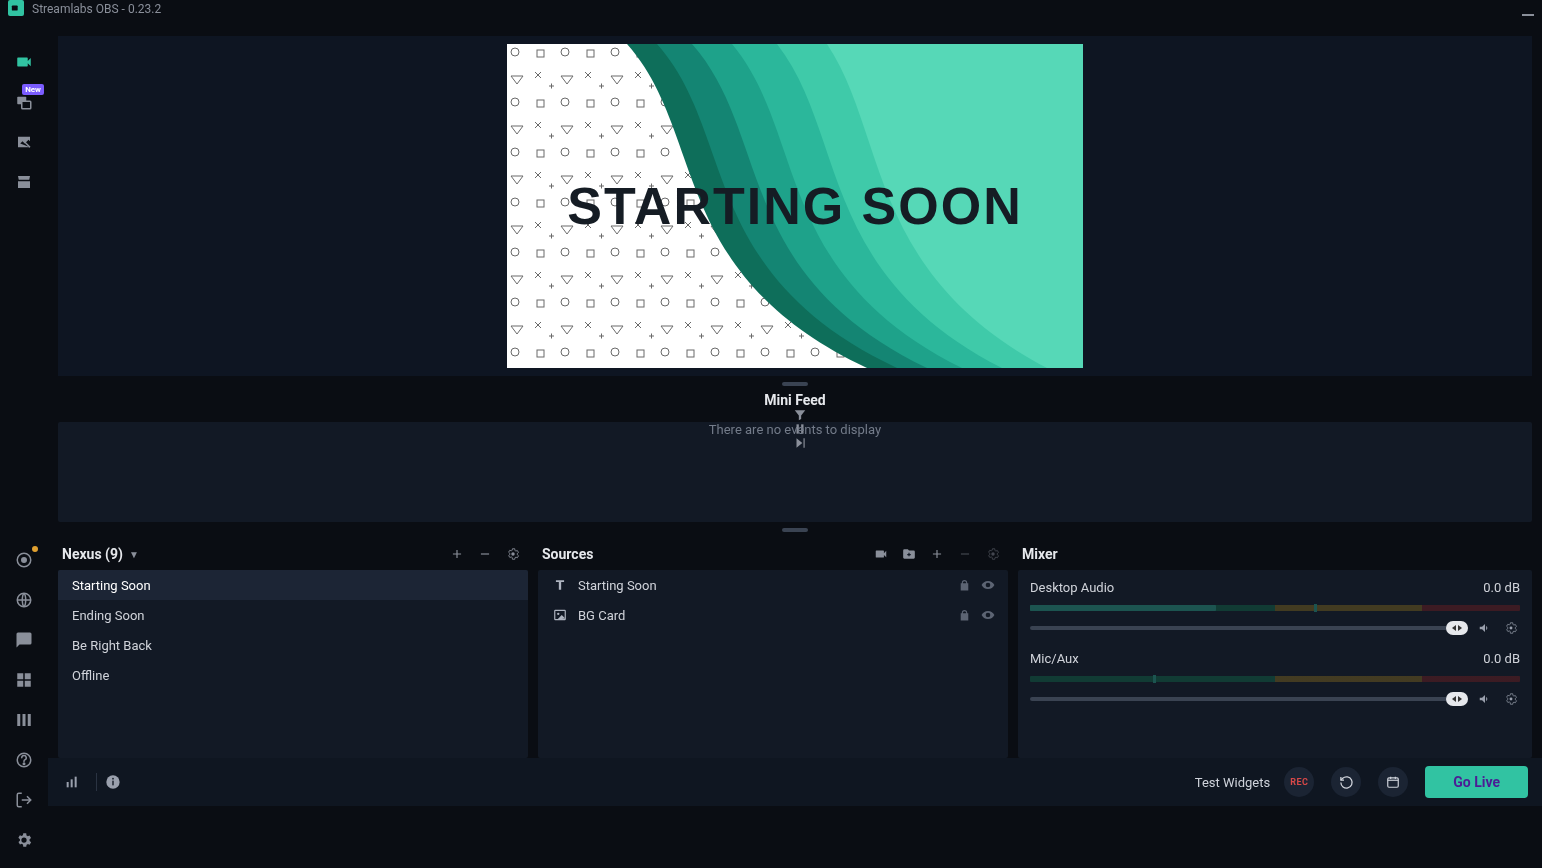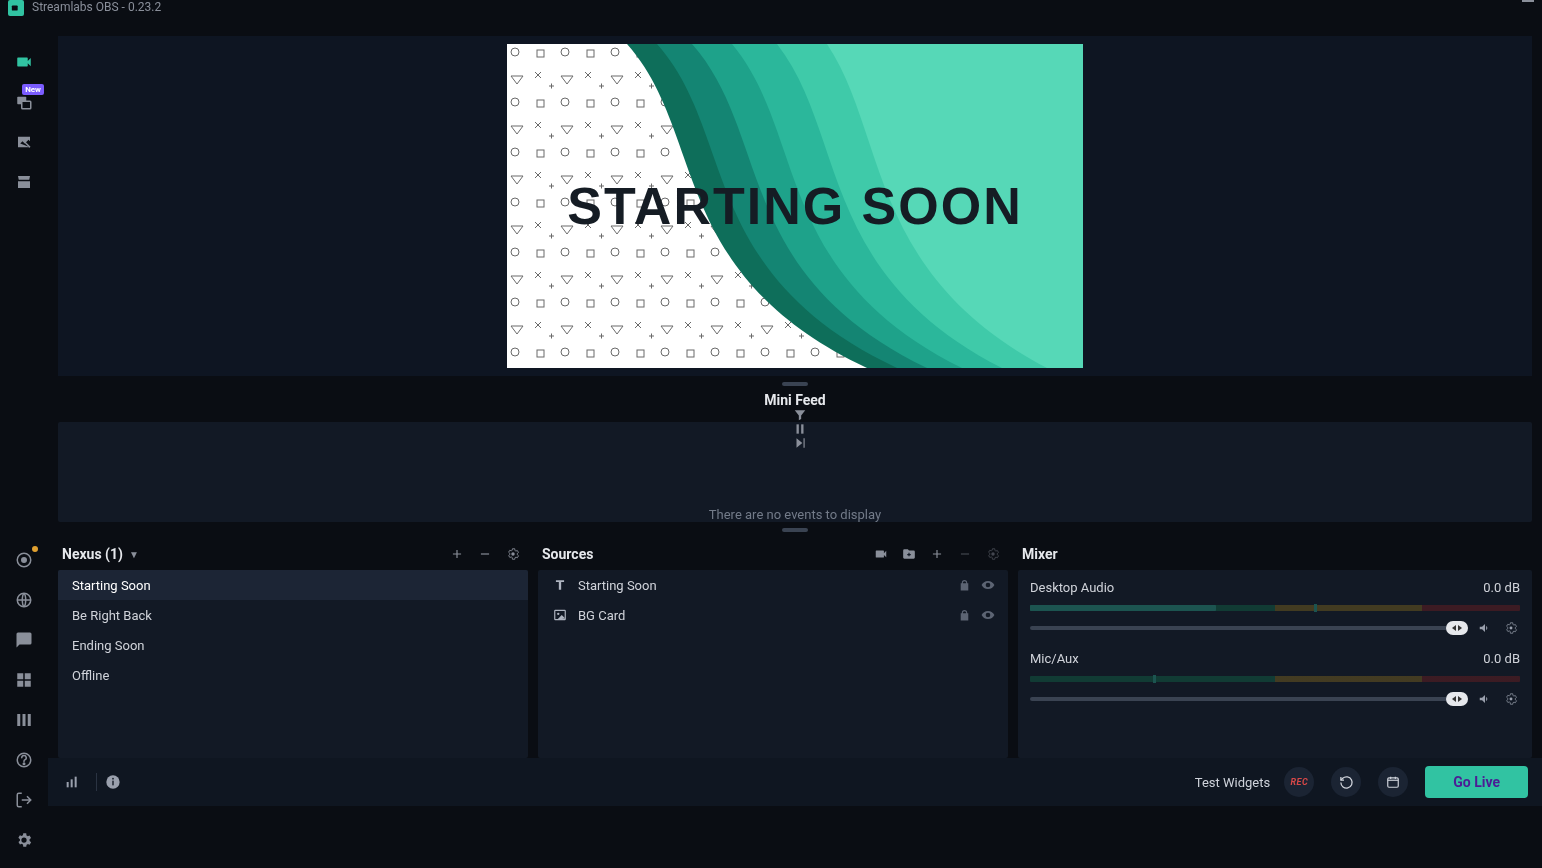--- a/index.html
+++ b/index.html
@@ -1,20 +1,20 @@
 <!DOCTYPE html>
 <html><head>
 <meta charset="utf-8">
 <style>
 * { box-sizing: border-box; margin: 0; padding: 0; font-family: -apple-system, BlinkMacSystemFont, "Segoe UI", Roboto, Helvetica, Arial, sans-serif; }
 html, body { height: 100%; overflow: hidden; }
 body { background: #0a0d13; color: #b8bcc5; font-size: 13px; display: flex; flex-direction: column; }
 
 
-.titlebar { height: 28px; background: #0a0d13; display: flex; align-items: flex-start; padding: 0 8px; color: #8a8f9a; font-size: 12px; }
+.titlebar { height: 28px; background: #0a0d13; display: flex; align-items: flex-end; padding: 12px 8px; color: #8a8f9a; font-size: 12px; }
 .titlebar .logo { width: 16px; height: 16px; background: #31c3a2; border-radius: 2px; margin-right: 8px; display:flex;align-items:center;justify-content:center; }
 .titlebar .spacer { flex: 1; }
 .titlebar .min { width: 12px; height: 2px; background: #8a8f9a; }
 
 
 .shell { flex: 1; display: flex; min-height: 0; }
 .leftrail { width: 48px; background: #0a0d13; display: flex; flex-direction: column; align-items: center; padding-top: 14px; }
 .leftrail .group-bottom { margin-top: auto; display: flex; flex-direction: column; align-items: center; padding-bottom: 8px; }
 .navicon { width: 28px; height: 28px; margin: 6px 0; display: flex; align-items: center; justify-content: center; color: #8a8f9a; position: relative; cursor: pointer; }
 .navicon.active { color: #31c3a2; }
@@ -34,21 +34,21 @@
 
 .grip { height: 16px; display:flex; align-items:center; justify-content:center; }
 .grip span { width: 26px; height: 4px; background:#3a4352; border-radius:2px; }
 
 
 .minifeed { margin: 0 10px; }
 .minifeed-head { display:flex; align-items:center; height: 30px; flex-direction: column; }
 .minifeed-head .title { font-weight:700; color:#e6e8ec; font-size:14px; }
 .minifeed-head .spacer { flex:1; }
 .minifeed-head .ico { width:20px; height:20px; margin-left:10px; color:#8a8f9a; cursor:pointer; display:flex;align-items:center;justify-content:center; }
-.minifeed-body { height: 100px; background:#121925; border-radius:2px; display:flex; align-items:flex-end; justify-content:center; color:#737b89; font-size:13px; }
+.minifeed-body { height: 100px; background:#121925; border-radius:2px; display:flex; align-items:flex-start; justify-content:center; color:#737b89; font-size:13px; }
 
 
 .panels { display:flex; gap:10px; margin: 0 10px; height: 220px; }
 .panel { background: transparent; display:flex; flex-direction:column; min-width:0; }
 .panel.scenes { width: 470px; }
 .panel.sources { width: 470px; }
 .panel.mixer { flex:1; }
 .panel-head { height: 32px; display:flex; align-items:center; padding: 0 4px; }
 .panel-head .title { font-weight:700; color:#e6e8ec; font-size:14px; }
 .panel-head .spacer { flex:1; }
@@ -82,21 +82,21 @@
 .slider .knob::before { border-right:4px solid #333; }
 .slider .knob::after { border-left:4px solid #333; }
 .slider-row .ic { width:18px; height:18px; margin-left:8px; color:#9aa0ad; cursor:pointer; display:flex;align-items:center;justify-content:center; }
 
 
 .bottombar { height: 48px; background:#0f1621; display:flex; align-items:center; padding: 0 14px; margin-top: 0; }
 .bottombar .bico { width:20px; height:20px; margin-right:14px; color:#9aa0ad; cursor:pointer; display:flex;align-items:center;justify-content:center; }
 .bottombar .sep { width:1px; height:18px; background:#2a3342; margin: 0 6px 0 0; }
 .bottombar .spacer { flex:1; }
 .bottombar .txt { color:#cfd3db; font-size:13px; margin-right:14px; cursor:pointer; }
-.circlebtn { width:30px; height:30px; border-radius:50%; background:#1b2433; color:#cfd3db; display:flex;align-items:center;justify-content:center; margin-right:17px; cursor:pointer;font-style:italic; }
+.circlebtn { width:30px; height:30px; border-radius:50%; background:#1b2433; color:#cfd3db; display:flex;align-items:center;justify-content:center; margin-right:17px; cursor:pointer; }
 .circlebtn.rec { color:#d64848; font-size:9px; font-weight:700; letter-spacing:0.5px; }
 .golive { background:#31c3a2; color:#4c1d95; font-weight:700; padding: 8px 28px; border-radius:4px; cursor:pointer; font-size:14px; }
 
 .disabled { opacity:0.45; cursor:default; }
 
 </style>
 </head>
 <body>
 
 <div class="titlebar">
@@ -250,21 +250,21 @@
     </div>
 
     <div class="grip">
         <span></span>
       </div>
 
     <div class="panels">
 
       <div class="panel scenes">
         <div class="panel-head">
-          <span class="title">Nexus (1)</span>
+          <span class="title">Nexus (9)</span>
           <span class="caret">▼</span>
           <div class="spacer"></div>
           <div class="ico">
               <svg viewBox="0 0 24 24" fill="currentColor">
                 <path d="M11 5h2v14h-2zM5 11h14v2H5z"></path>
               </svg>
             </div>
           <div class="ico">
               <svg viewBox="0 0 24 24" fill="currentColor">
                 <rect x="5" y="11" width="14" height="2"></rect>
@@ -275,24 +275,24 @@
                 <circle cx="12" cy="12" r="3"></circle>
                 <path d="M19.4 13a7.8 7.8 0 0 0 0-2l2-1.6-2-3.4-2.4 1a7.7 7.7 0 0 0-1.7-1L15 3h-4l-.4 2.6a7.7 7.7 0 0 0-1.7 1l-2.4-1-2 3.4L6.6 11a7.8 7.8 0 0 0 0 2l-2 1.6 2 3.4 2.4-1c.5.4 1.1.7 1.7 1L11 21h4l.4-2.6c.6-.3 1.2-.6 1.7-1l2.4 1 2-3.4-2-1.6z" fill="none" stroke="currentColor" stroke-width="1.5"></path>
               </svg>
             </div>
         </div>
         <div class="panel-body">
           <div class="scene-item active">
               <span>Starting Soon</span>
             </div>
           <div class="scene-item">
+              <span>Ending Soon</span>
+            </div>
+          <div class="scene-item">
               <span>Be Right Back</span>
-            </div>
-          <div class="scene-item">
-              <span>Ending Soon</span>
             </div>
           <div class="scene-item">
               <span>Offline</span>
             </div>
         </div>
       </div>
 
       <div class="panel sources">
         <div class="panel-head">
           <span class="title">Sources</span>

